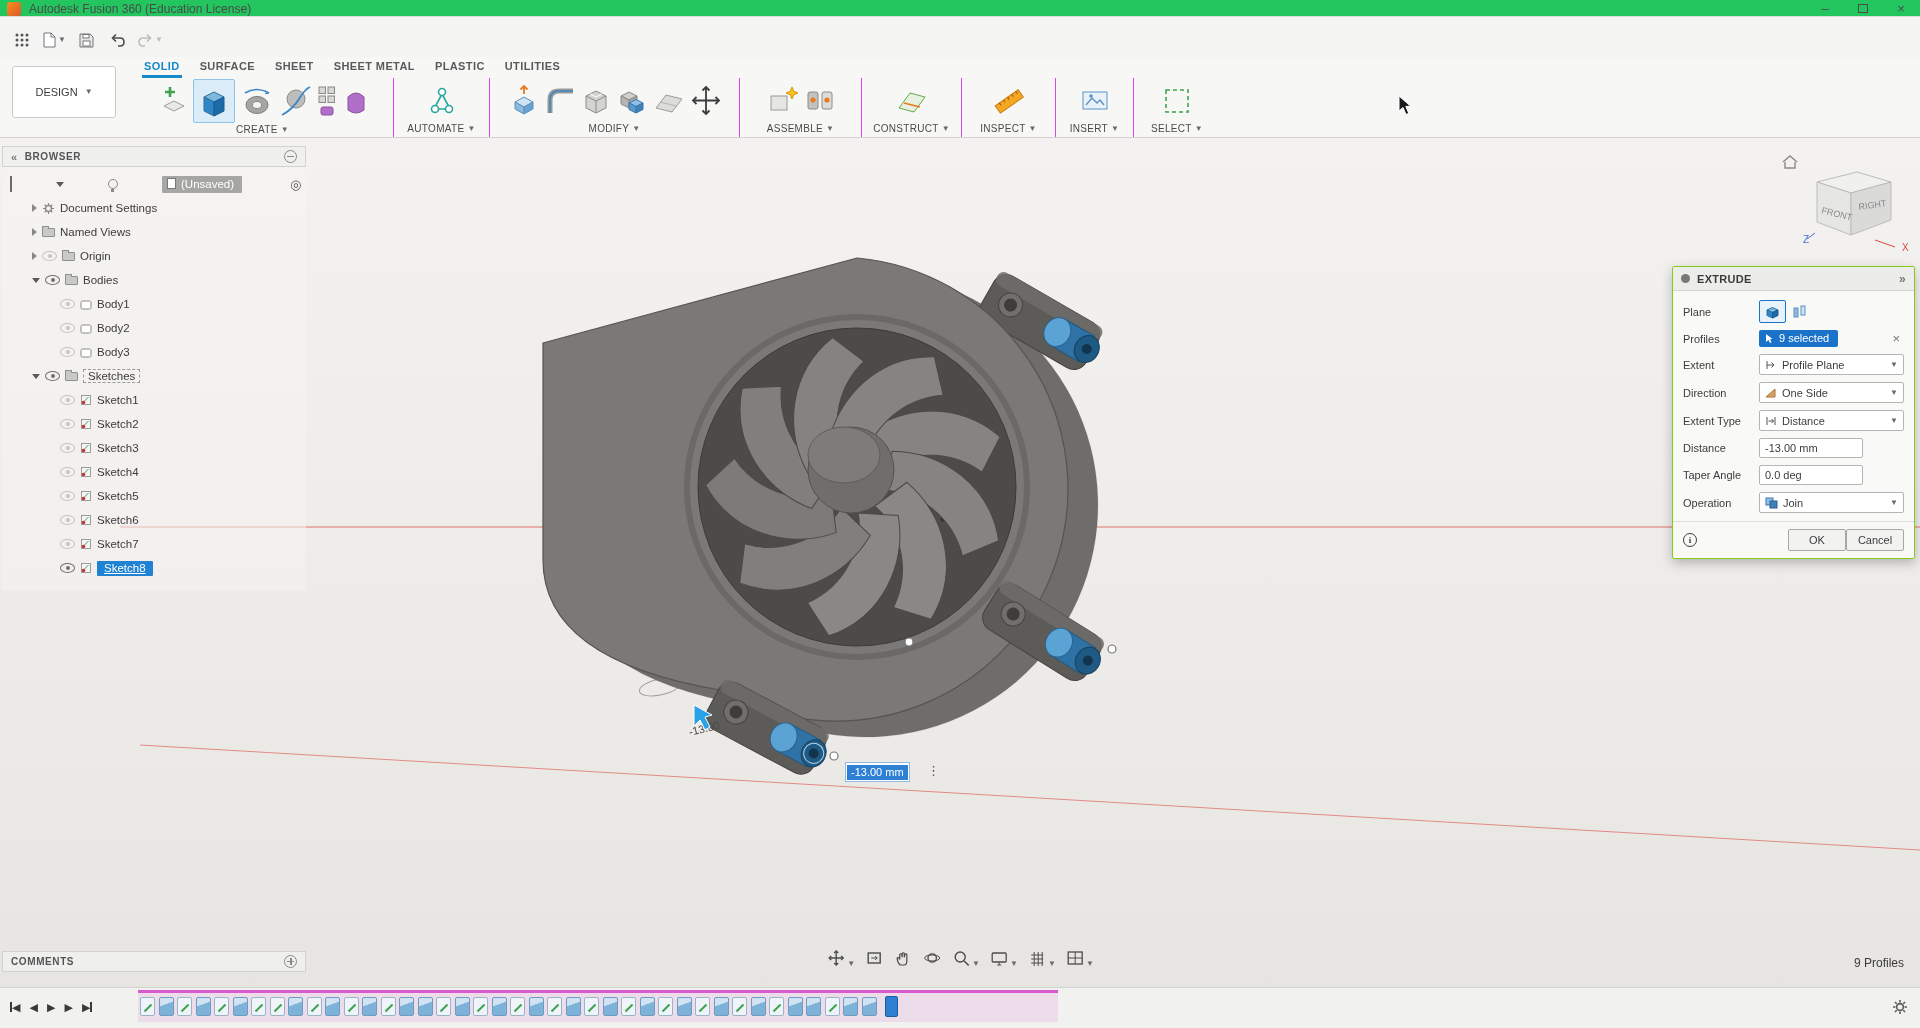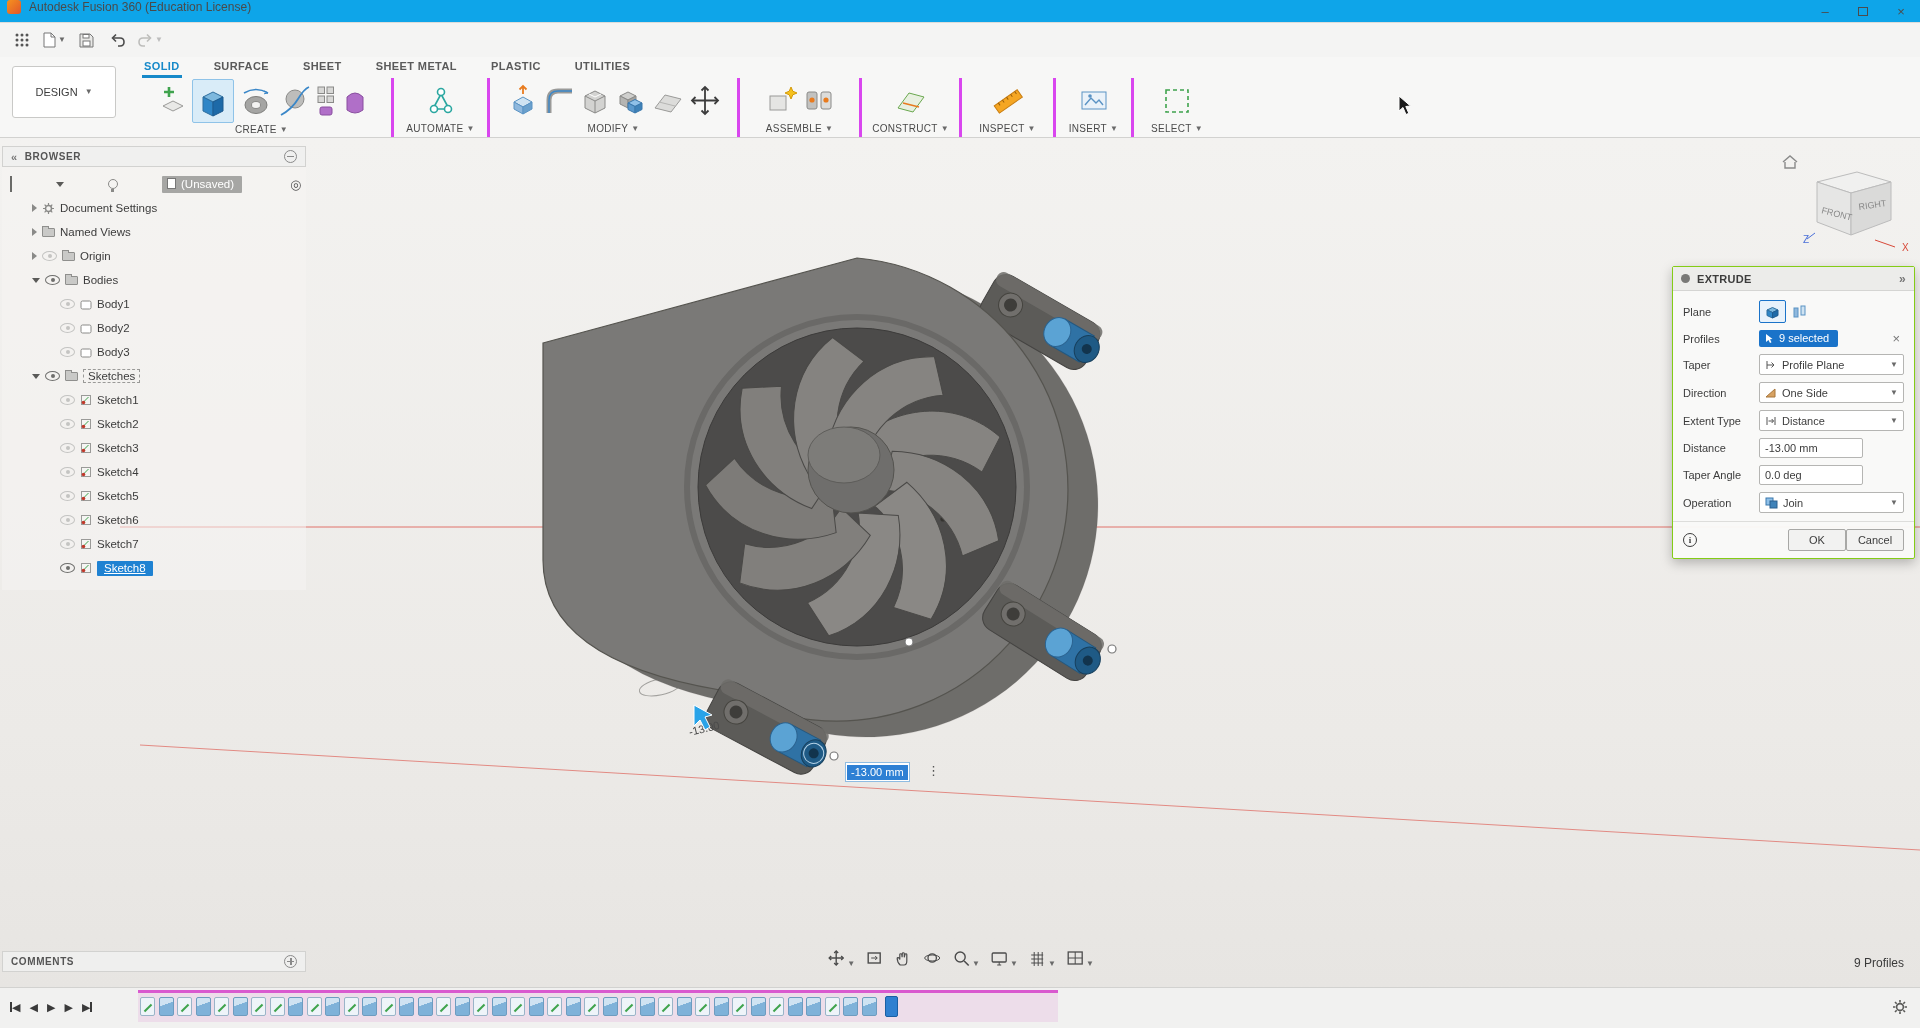--- a/index.html
+++ b/index.html
@@ -1,45 +1,45 @@
 <!DOCTYPE html>
 <html><head>
 <meta charset="utf-8">
 <style>
   * { margin:0; padding:0; box-sizing:border-box; }
   html,body { width:1920px; height:1028px; overflow:hidden; }
   body { font-family:"Liberation Sans","DejaVu Sans",sans-serif; font-size:12px; color:#3c3c3c; background:#f5f5f4; position:relative; }
 
   
-  #titlebar { position:absolute; top:0; left:0; right:0; height:23px; background:#0ea5e9; border-bottom:1px solid #dcdcda; display:flex; align-items:flex-start; padding:0 0 0 7px; z-index:20; }
+  #titlebar { position:absolute; top:0; left:0; right:0; height:17px; background:#22c55e; border-bottom:1px solid #dcdcda; display:flex; align-items:flex-end; padding:0 0 0 7px; z-index:20; }
   .app-logo { width:14px; height:14px; border-radius:3px; background:linear-gradient(135deg,#f6921e,#e0562b); margin-right:8px; flex:none; }
   #title-text { font-size:12px; color:#4a4a4a; }
   #win-controls { margin-left:auto; display:flex; height:100%; }
   .winbtn { width:38px; height:100%; display:flex; align-items:center; justify-content:center; color:#4c4c4c; font-size:13px; }
   .maxbox { width:10px; height:9px; border:1.3px solid #4c4c4c; display:inline-block; }
 
   
   #qat { position:absolute; top:23px; left:0; right:0; height:34px; background:#f4f4f3; z-index:19; display:flex; align-items:center; padding:0 6px; }
   .qbtn { height:26px; min-width:26px; display:flex; align-items:center; justify-content:center; gap:2px; margin:0 3px; border-radius:2px; }
   .caret { font-size:8px; color:#6a6a6a; line-height:1; }
   .caret.dim { color:#bdbdbd; }
   #doc-tab { position:absolute; left:50%; top:27px; transform:translateX(-50%); display:flex; align-items:center; gap:7px; height:27px; padding:0 14px; }
   .tab-dot { width:11px; height:11px; border-radius:50%; background:#f0862c; flex:none; }
   #doc-tab-label { font-size:12px; color:#3c3c3c; }
   #tab-close { position:absolute; left:1666px; top:26px; width:22px; height:22px; display:flex; align-items:center; justify-content:center; color:#6a6a6a; font-size:14px; }
   #tab-add { position:absolute; left:1694px; top:26px; width:24px; height:24px; background:#ededec; border:1px solid #d5d5d3; border-radius:3px; display:flex; align-items:center; justify-content:center; color:#555; font-size:15px; }
   .tr-icon { position:absolute; top:26px; width:26px; height:26px; display:flex; align-items:center; justify-content:center; }
   .badge1 { position:absolute; right:-4px; top:-3px; width:12px; height:12px; border-radius:50%; background:#fff; border:1px solid #8a8a8a; font-size:8px; display:flex; align-items:center; justify-content:center; color:#3c3c3c; }
 
   
-  #ribbon-tabs { position:absolute; top:57px; left:0; right:0; height:21px; background:#f7f7f6; display:flex; gap:30px; padding-left:142px; z-index:12; }
+  #ribbon-tabs { position:absolute; top:57px; left:0; right:0; height:21px; background:#f7f7f6; display:flex; gap:16px; padding-left:142px; z-index:12; }
   .rtab { font-size:11px; font-weight:bold; letter-spacing:.4px; color:#5a5a5a; display:flex; align-items:center; border-bottom:3px solid transparent; padding:0 2px; }
   .rtab.active { color:#1689c9; border-bottom-color:#1689c9; }
   #ribbon-body { position:absolute; top:78px; left:0; right:0; height:60px; background:#f7f7f6; border-bottom:1px solid #d2d2d0; display:flex; padding-left:132px; z-index:11; }
-  .rgroup { height:100%; border-right:3px solid #d946ef; display:flex; flex-direction:column; align-items:center; padding:1px 8px 0; }
+  .rgroup { height:100%; border-right:1px solid #d946ef; display:flex; flex-direction:column; align-items:center; padding:1px 8px 0; }
   .ricons { flex:1; display:flex; align-items:center; gap:6px; }
   .rlabel { height:15px; font-size:10px; color:#4a4a4a; letter-spacing:.3px; display:flex; align-items:center; gap:3px; margin-bottom:1px; }
   .ribtn { display:flex; align-items:center; justify-content:center; border-radius:2px; }
   .ribtn.big-active { background:#d9ecf8; border:1px solid #8fc3e8; padding:2px; }
   #design-btn { position:absolute; left:12px; top:66px; width:104px; height:52px; background:#fff; border:1px solid #c9c9c7; border-radius:3px; display:flex; align-items:center; justify-content:center; gap:7px; font-size:11px; color:#3c3c3c; z-index:13; }
   #ribbon-cursor { position:absolute; left:1398px; top:95px; z-index:14; }
 
   
   #viewport { position:absolute; top:138px; bottom:41px; left:0; right:0; background:linear-gradient(180deg,#f3f2f0 0%,#eceae7 70%,#e7e5e2 100%); z-index:1; }
   #scene { position:absolute; inset:0; width:100%; height:100%; }
@@ -780,21 +780,21 @@
       <span class="dlabel">Profiles</span>
       <span class="pbadge">
         <svg width="9" height="11">
             <path d="M1 1 V9 L3.5 7 L5 10 L6.5 9.2 L5 6.3 L7.5 6 Z" fill="#fff"></path>
           </svg>
         <span>9 selected</span>
       </span>
       <span class="xbtn">×</span>
     </div>
     <div class="drow">
-      <span class="dlabel">Taper</span>
+      <span class="dlabel">Extent</span>
       <div class="dselect">
         <svg width="12" height="12">
             <path d="M2 2 v8 M2 6 h7 M6.5 3.5 L9 6 L6.5 8.5" stroke="#555" fill="none"></path>
           </svg>
         <span>Profile Plane</span>
         <span class="caret">▼</span>
       </div>
     </div>
     <div class="drow">
       <span class="dlabel">Direction</span>

